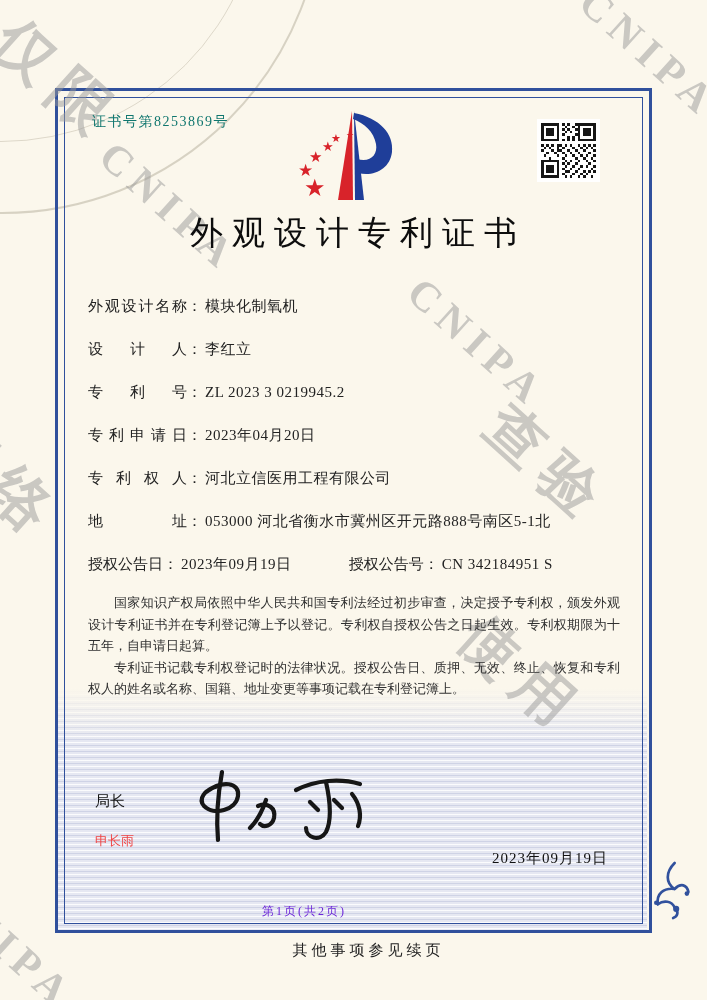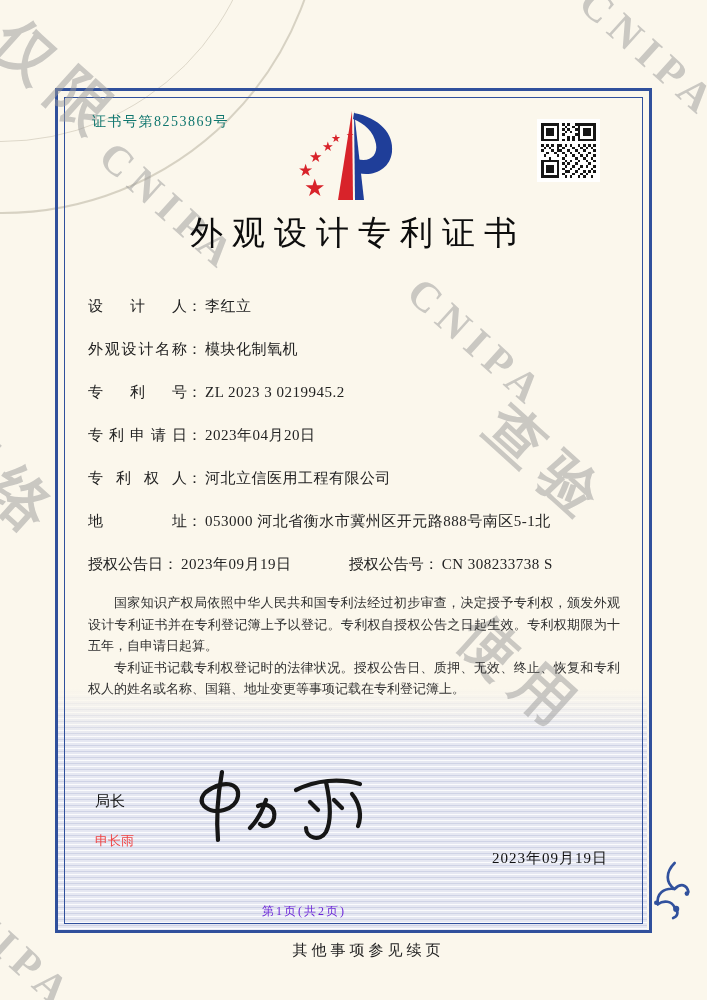--- a/index.html
+++ b/index.html
@@ -135,40 +135,40 @@
         <path d="M9,18h1v1h-1z M10,18h1v1h-1z M13,18h1v1h-1z M16,18h1v1h-1z M18,18h1v1h-1z M20,18h1v1h-1z"></path>
         <path d="M8,19h1v1h-1z M12,19h1v1h-1z M15,19h1v1h-1z M17,19h1v1h-1z"></path>
         <path d="M9,20h1v1h-1z M11,20h1v1h-1z M14,20h1v1h-1z M16,20h1v1h-1z M19,20h1v1h-1z"></path>
       </g>
     </svg>
 
     <div class="title">外观设计专利证书</div>
 
     <div class="fields">
       <div class="frow">
+        <span class="flabel">外观设计名称</span><span class="colon">：</span><span class="fvalue">模块化制氧机</span>
+      </div>
+      <div class="frow">
         <span class="flabel">设 计 人</span><span class="colon">：</span><span class="fvalue">李红立</span>
       </div>
       <div class="frow">
-        <span class="flabel">外观设计名称</span><span class="colon">：</span><span class="fvalue">模块化制氧机</span>
-      </div>
-      <div class="frow">
         <span class="flabel">专 利 号</span><span class="colon">：</span><span class="fvalue">ZL 2023 3 0219945.2</span>
       </div>
       <div class="frow">
         <span class="flabel">专利申请日</span><span class="colon">：</span><span class="fvalue">2023年04月20日</span>
       </div>
       <div class="frow">
         <span class="flabel">专 利 权 人</span><span class="colon">：</span><span class="fvalue">河北立信医用工程有限公司</span>
       </div>
       <div class="frow">
         <span class="flabel">地 址</span><span class="colon">：</span><span class="fvalue">053000 河北省衡水市冀州区开元路888号南区5-1北</span>
       </div>
       <div class="frow">
         <span class="grant-left"><span>授权公告日</span><span class="colon">：</span><span class="fvalue">2023年09月19日</span></span>
-        <span class="grant-right"><span>授权公告号</span><span class="colon">：</span><span class="fvalue">CN 308233738 S</span></span>
+        <span class="grant-right"><span>授权公告号</span><span class="colon">：</span><span class="fvalue">CN 342184951 S</span></span>
       </div>
     </div>
 
     <div class="body-text">
       <p>国家知识产权局依照中华人民共和国专利法经过初步审查，决定授予专利权，颁发外观设计专利证书并在专利登记簿上予以登记。专利权自授权公告之日起生效。专利权期限为十五年，自申请日起算。</p>
       <p>专利证书记载专利权登记时的法律状况。授权公告日、质押、无效、终止、恢复和专利权人的姓名或名称、国籍、地址变更等事项记载在专利登记簿上。</p>
     </div>
 
     <div class="sig-title">局长</div>
     <div class="sig-name">申长雨</div>

